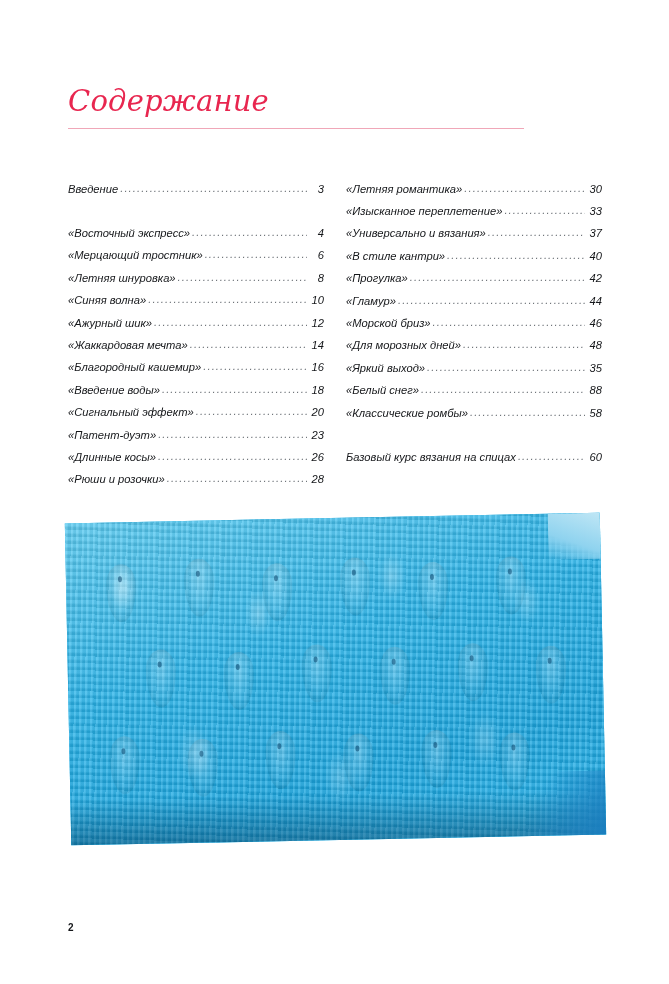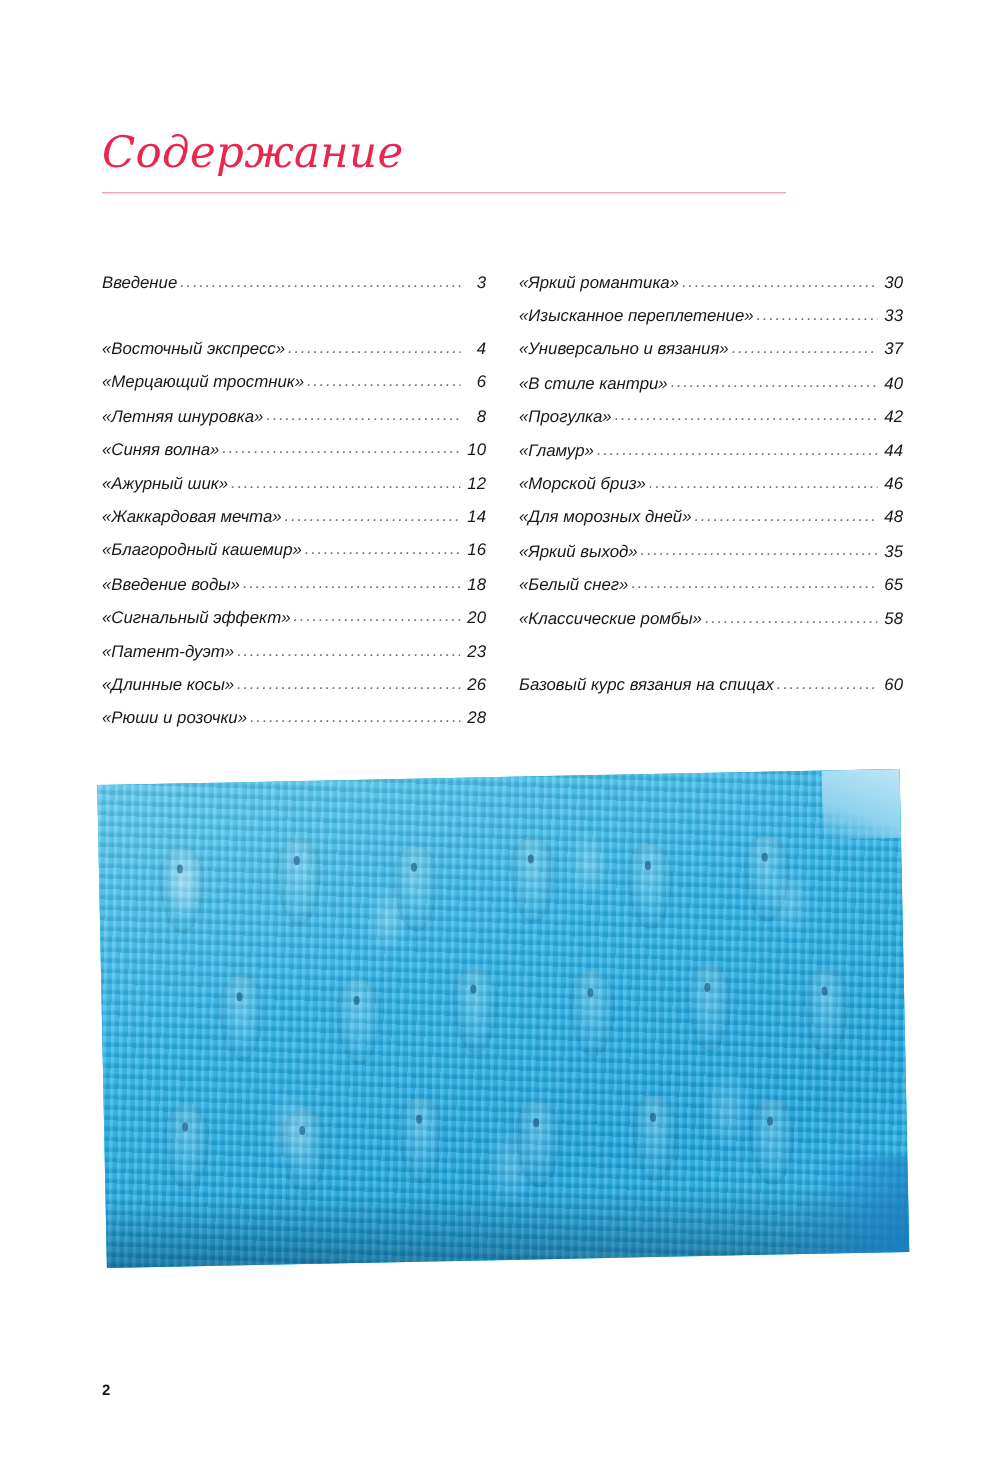--- a/index.html
+++ b/index.html
@@ -241,21 +241,21 @@
         <span class="label">«Рюши и розочки»</span>
         <span class="dots">............................................................................................................</span>
         <span class="page-no">28</span>
       </div>
 
     </div>
 
     <div class="col">
 
       <div class="entry">
-        <span class="label">«Яркий романтика»</span>
+        <span class="label">«Летняя романтика»</span>
         <span class="dots">............................................................................................................</span>
         <span class="page-no">30</span>
       </div>
       <div class="entry">
         <span class="label">«Изысканное переплетение»</span>
         <span class="dots">............................................................................................................</span>
         <span class="page-no">33</span>
       </div>
       <div class="entry">
         <span class="label">«Универсально и вязания»</span>
@@ -288,21 +288,21 @@
         <span class="page-no">48</span>
       </div>
       <div class="entry">
         <span class="label">«Яркий выход»</span>
         <span class="dots">............................................................................................................</span>
         <span class="page-no">35</span>
       </div>
       <div class="entry">
         <span class="label">«Белый снег»</span>
         <span class="dots">............................................................................................................</span>
-        <span class="page-no">65</span>
+        <span class="page-no">88</span>
       </div>
       <div class="entry">
         <span class="label">«Классические ромбы»</span>
         <span class="dots">............................................................................................................</span>
         <span class="page-no">58</span>
       </div>
 
       <div class="gap-md"></div>
 
       <div class="entry">

